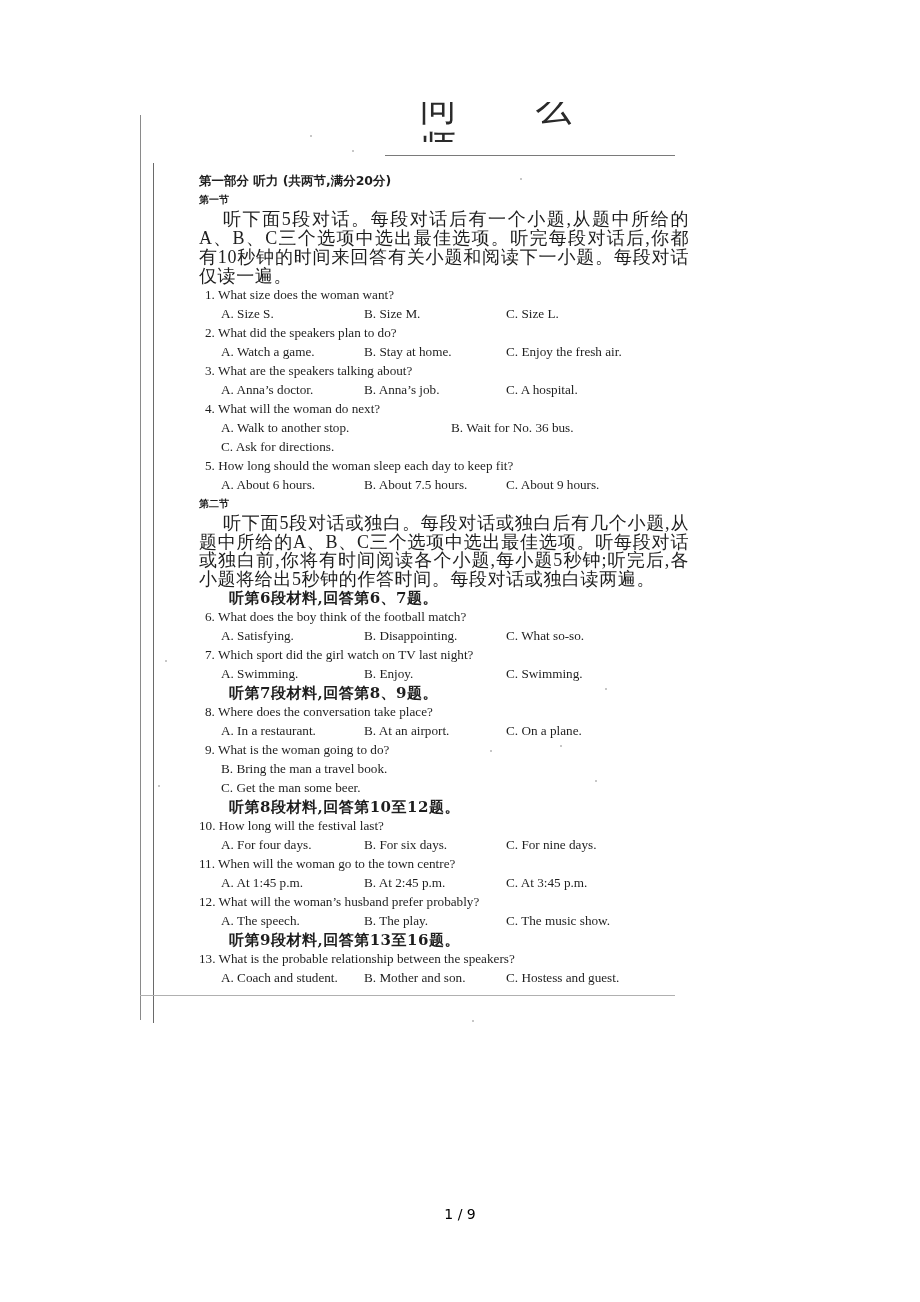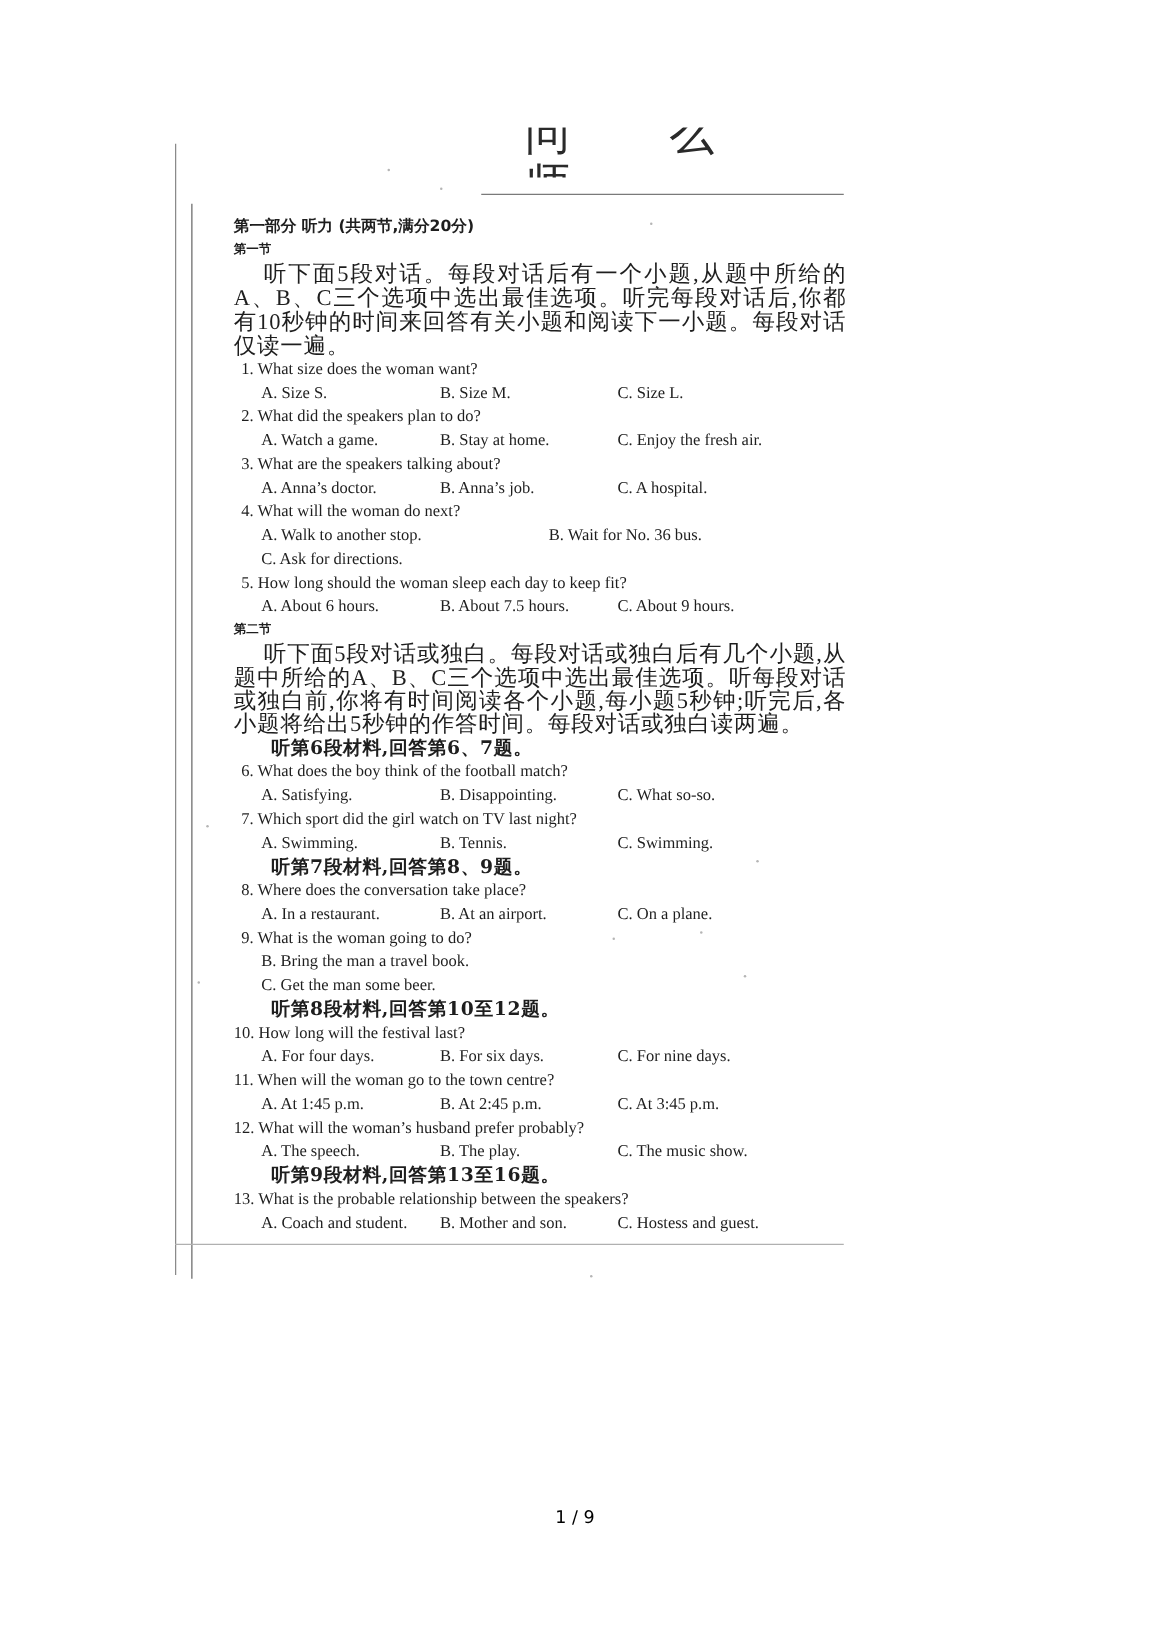--- a/index.html
+++ b/index.html
@@ -12,21 +12,21 @@
   }
   .vline { position: absolute; background: #8a8a8a; width: 1px; }
   .hline { position: absolute; height: 1px; background: #9a9a9a; }
   .hand {
     position: absolute; top: 102px; left: 420px; width: 260px; height: 40px;
     font-family: "DejaVu Sans", sans-serif; font-size: 36px; color: #2a2a2a;
     letter-spacing: 34px; line-height: 40px; overflow: hidden; font-weight: 300;
   }
   .hand span { display: inline-block; transform: translateY(-14px); }
   .content {
-    position: absolute; left: 187px; top: 172px; width: 490px;
+    position: absolute; left: 199px; top: 172px; width: 490px;
     font-size: 13.2px; line-height: 18.9px;
   }
   .part-title { font-family: "DejaVu Sans", sans-serif; font-weight: bold; font-size: 12.5px; height: 19px; }
   .sect { font-family: "DejaVu Sans", sans-serif; font-weight: bold; font-size: 10px; height: 19px; }
   .instr {
     font-family: Liberation Serif, serif; font-size: 18px; line-height: 18.9px;
     text-indent: 24px; letter-spacing: 0.6px; text-align: justify; margin: 0;
   }
   .sub { font-family: "DejaVu Serif", serif; font-size: 15px; padding-left: 30px; height: 19px; letter-spacing: 0.5px; font-weight: bold; }
   .q { padding-left: 6px; height: 19px; white-space: nowrap; }
@@ -121,21 +121,21 @@
       <div class="opts">
         <span class="o a">A. Satisfying.</span>
         <span class="o b">B. Disappointing.</span>
         <span class="o c">C. What so-so.</span>
       </div>
     </div>
     <div>
       <div class="q">7. Which sport did the girl watch on TV last night?</div>
       <div class="opts">
         <span class="o a">A. Swimming.</span>
-        <span class="o b">B. Tennis.</span>
+        <span class="o b">B. Enjoy.</span>
         <span class="o c">C. Swimming.</span>
       </div>
     </div>
     <div class="sub">听第7段材料,回答第8、9题。</div>
     <div>
       <div class="q">8. Where does the conversation take place?</div>
       <div class="opts">
         <span class="o a">A. In a restaurant.</span>
         <span class="o b">B. At an airport.</span>
         <span class="o c">C. On a plane.</span>

